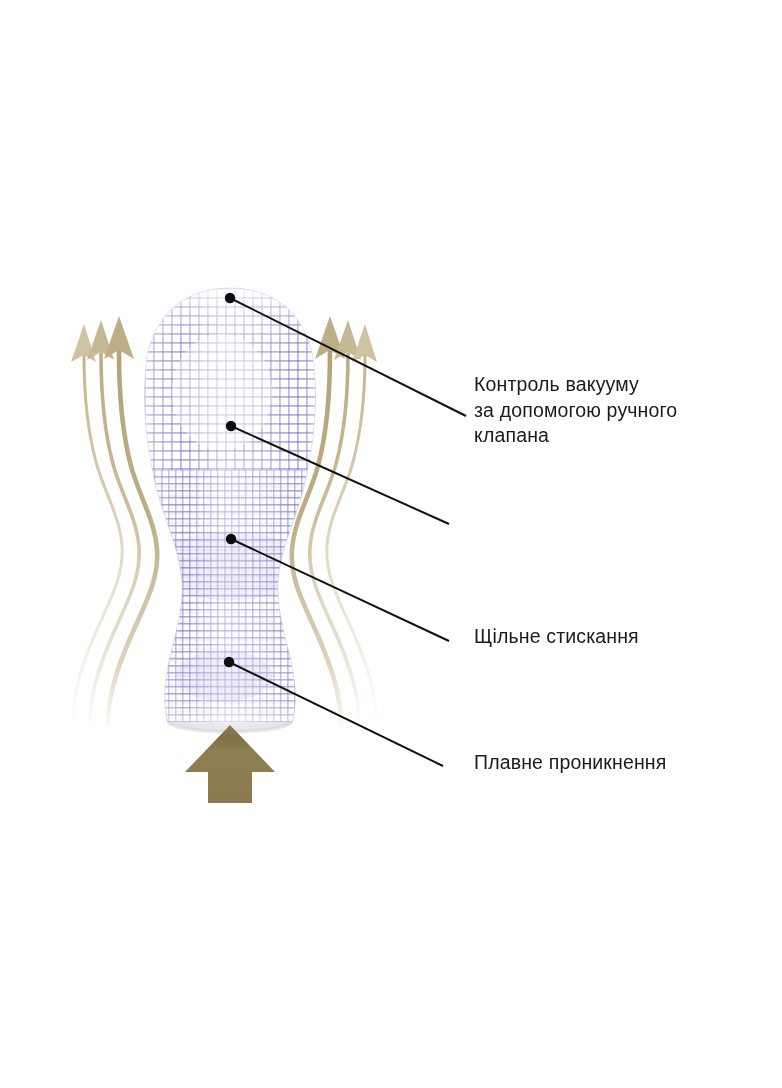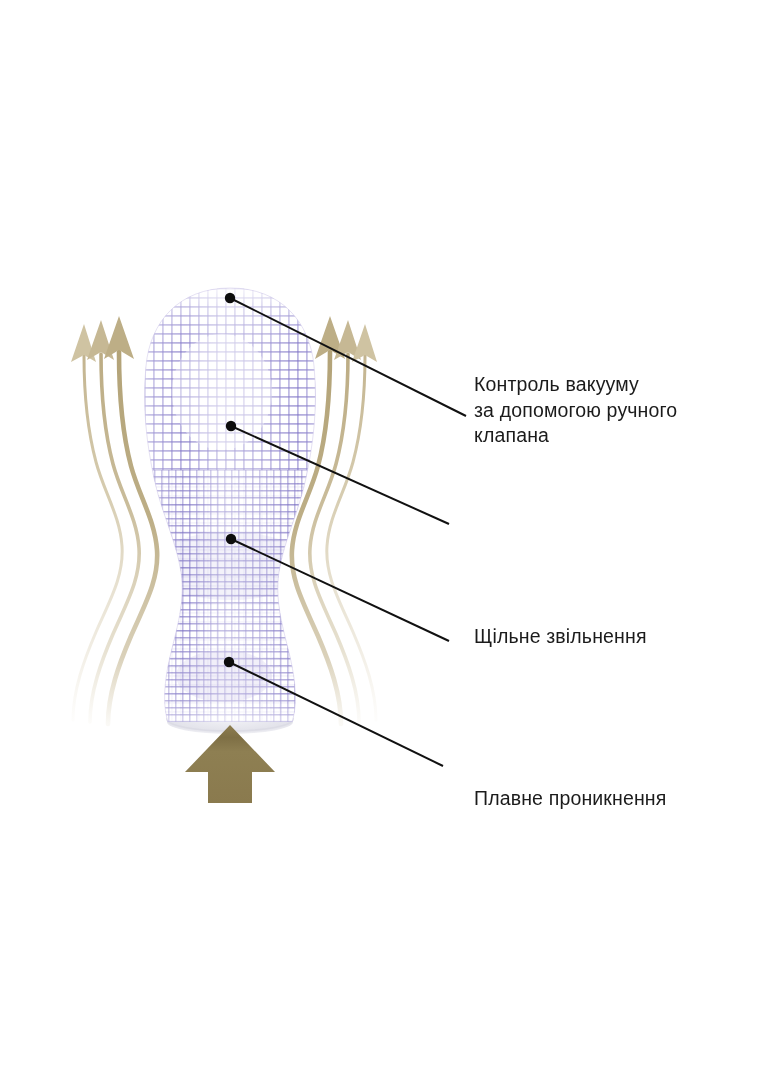--- a/index.html
+++ b/index.html
@@ -190,17 +190,17 @@
       <circle cx="231" cy="539" r="5.2" fill="#0d0d0d"></circle>
       <circle cx="229" cy="662" r="5.2" fill="#0d0d0d"></circle>
     </g>
   </svg>
 
   <div class="label" style="left:474px;top:372px;">Контроль вакууму
 за допомогою ручного
 клапана</div>
 
 
-  <div class="label" style="left:474px;top:624px;">Щільне звільнення</div>
-
-  <div class="label" style="left:474px;top:750px;margin-top:36px;">Плавне проникнення</div>
+  <div class="label" style="left:474px;top:624px;">Щільне стискання</div>
+
+  <div class="label" style="left:474px;top:750px;">Плавне проникнення</div>
 
 </div>
 
 </body></html>

